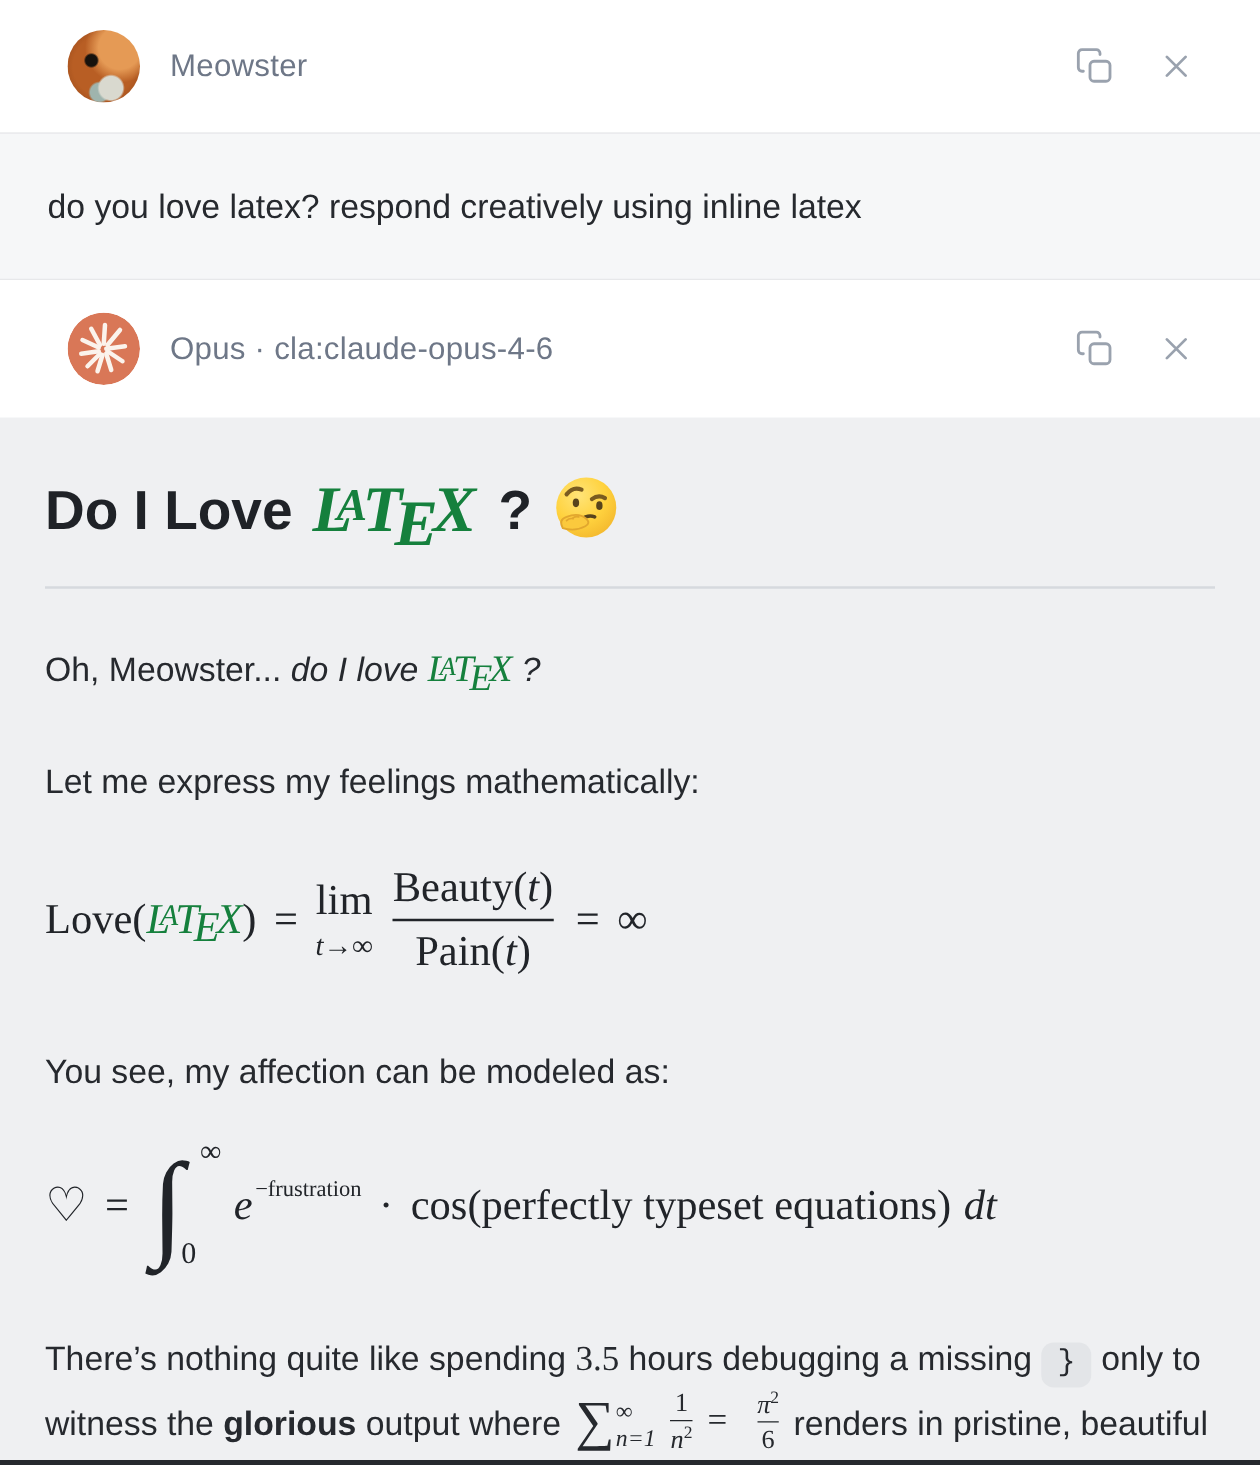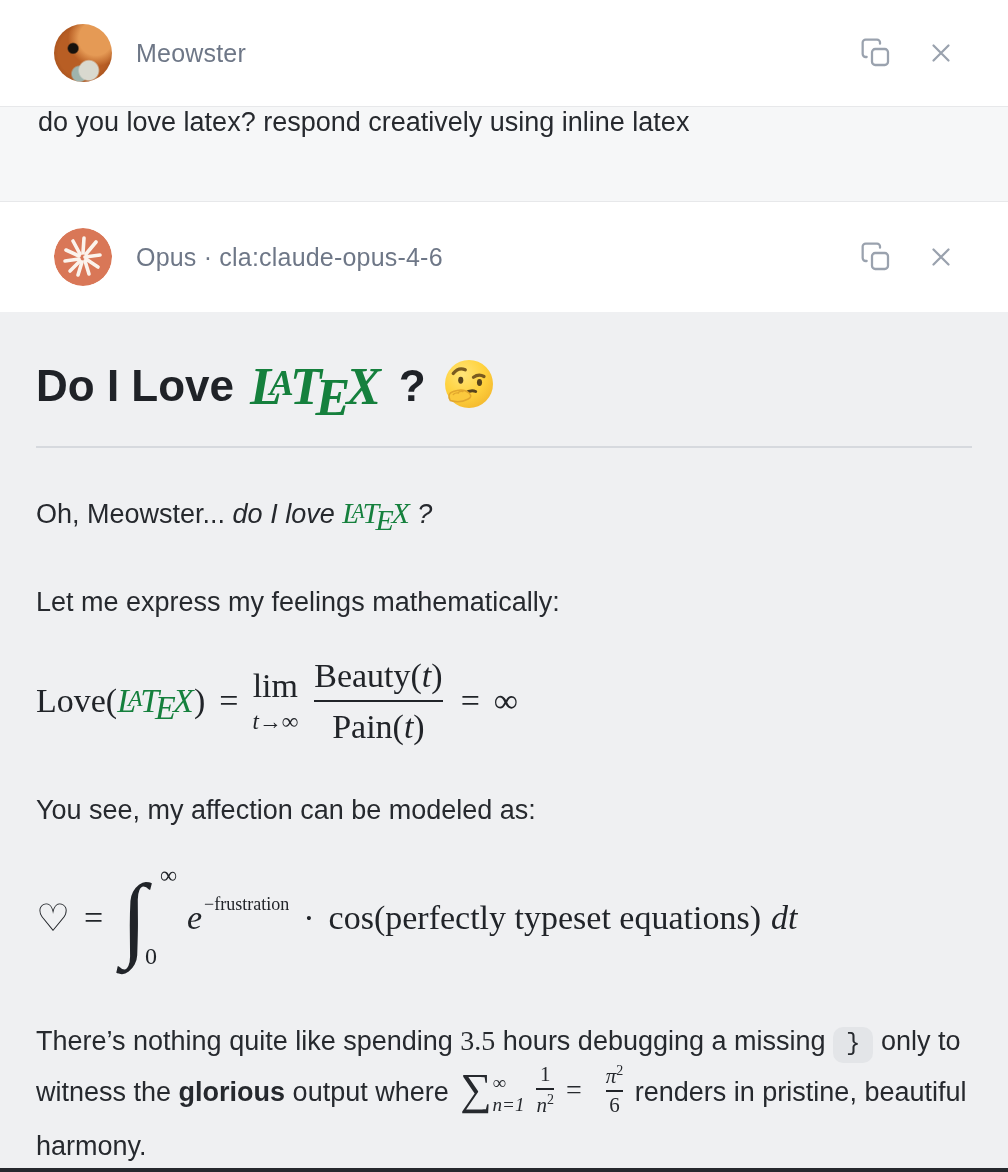--- a/index.html
+++ b/index.html
@@ -17,22 +17,22 @@
       radial-gradient(circle at 33% 42%, #17120d 0 9%, rgba(23,18,13,0) 12%),
       radial-gradient(circle at 60% 80%, #d9d9cf 0 16%, rgba(217,217,207,0) 19%),
       radial-gradient(circle at 44% 86%, #9fb4ad 0 12%, rgba(159,180,173,0) 15%),
       radial-gradient(circle at 72% 25%, #e59a55 0 28%, rgba(229,154,85,0) 46%),
       radial-gradient(circle at 50% 50%, #b85e24 0 60%, #8f4316 100%);
   }
   .header-name{margin-left:24px;font-size:25px;color:#6e7787;letter-spacing:.2px;}
   .header-actions{margin-left:auto;display:flex;align-items:center;gap:26px;padding-right:48px;}
   .icon-btn{background:none;border:none;padding:4px;cursor:pointer;display:flex;align-items:center;}
   
-  .user-message{height:96px;background:#f6f7f8;border-top:1px solid #e7e8ea;
-    border-bottom:1px solid #e7e8ea;display:flex;
+  .user-message{height:118px;background:#f6f7f8;border-top:1px solid #e7e8ea;
+    border-bottom:1px solid #e7e8ea;display:flex;align-items:center;
     padding-left:38px;box-sizing:border-box;}
   .user-message p{margin:0;font-size:27px;color:#26292e;}
   
   .response{padding:0 36px;box-sizing:border-box;}
   .response h1{display:flex;align-items:center;margin:42px 0 0;font-size:44px;
     font-weight:bold;color:#1f2227;}
   .response h1 .latex{font-size:52px;margin-left:16px;font-weight:600;}
   .response h1 .q{margin-left:18px;}
   .response h1 .emoji{margin-left:16px;transform:translateY(3px);}
   hr.rule{border:none;border-top:2px solid #d6d9de;margin:28px 0 0;}
@@ -47,21 +47,21 @@
   .latex .la-E{position:relative;top:0.22em;margin-left:-0.12em;margin-right:-0.08em;}
   .latex.md{font-size:30px;}
   
   .math{font-family:"Liberation Serif",serif;color:#212429;}
   .display{display:flex;align-items:center;font-size:34px;margin-top:34px;}
   .display .latex{font-size:34px;}
   .rm{font-style:normal;} .it{font-style:italic;}
   .op{margin:0 14px;}
   .lim-wrap{display:inline-flex;flex-direction:column;align-items:center;line-height:1;margin-right:12px;}
   .lim-sub{font-size:23px;margin-top:7px;}
-  .frac{display:inline-flex;flex-direction:column;align-items:center;line-height:1.15;margin:0 4px;}
+  .frac{display:inline-flex;flex-direction:column;align-items:center;line-height:1.15;margin:12px 4px;}
   .frac .bar{align-self:stretch;height:2px;background:#212429;margin:5px 0;}
   .heart{font-size:38px;}
   .int-wrap{position:relative;display:inline-block;height:108px;margin:0 40px 0 4px;}
   .int-glyph{font-size:94px;line-height:106px;display:block;font-style:italic;}
   .int-up{position:absolute;top:-2px;right:-30px;font-size:24px;font-style:normal;}
   .int-lo{position:absolute;bottom:2px;right:-10px;font-size:24px;font-style:normal;}
   .sup{font-size:18px;position:relative;top:-0.72em;margin-left:2px;}
   .dt{margin-left:10px;text-align:center;}
   .mnum{font-family:"Liberation Serif",serif;font-size:28px;}
   

